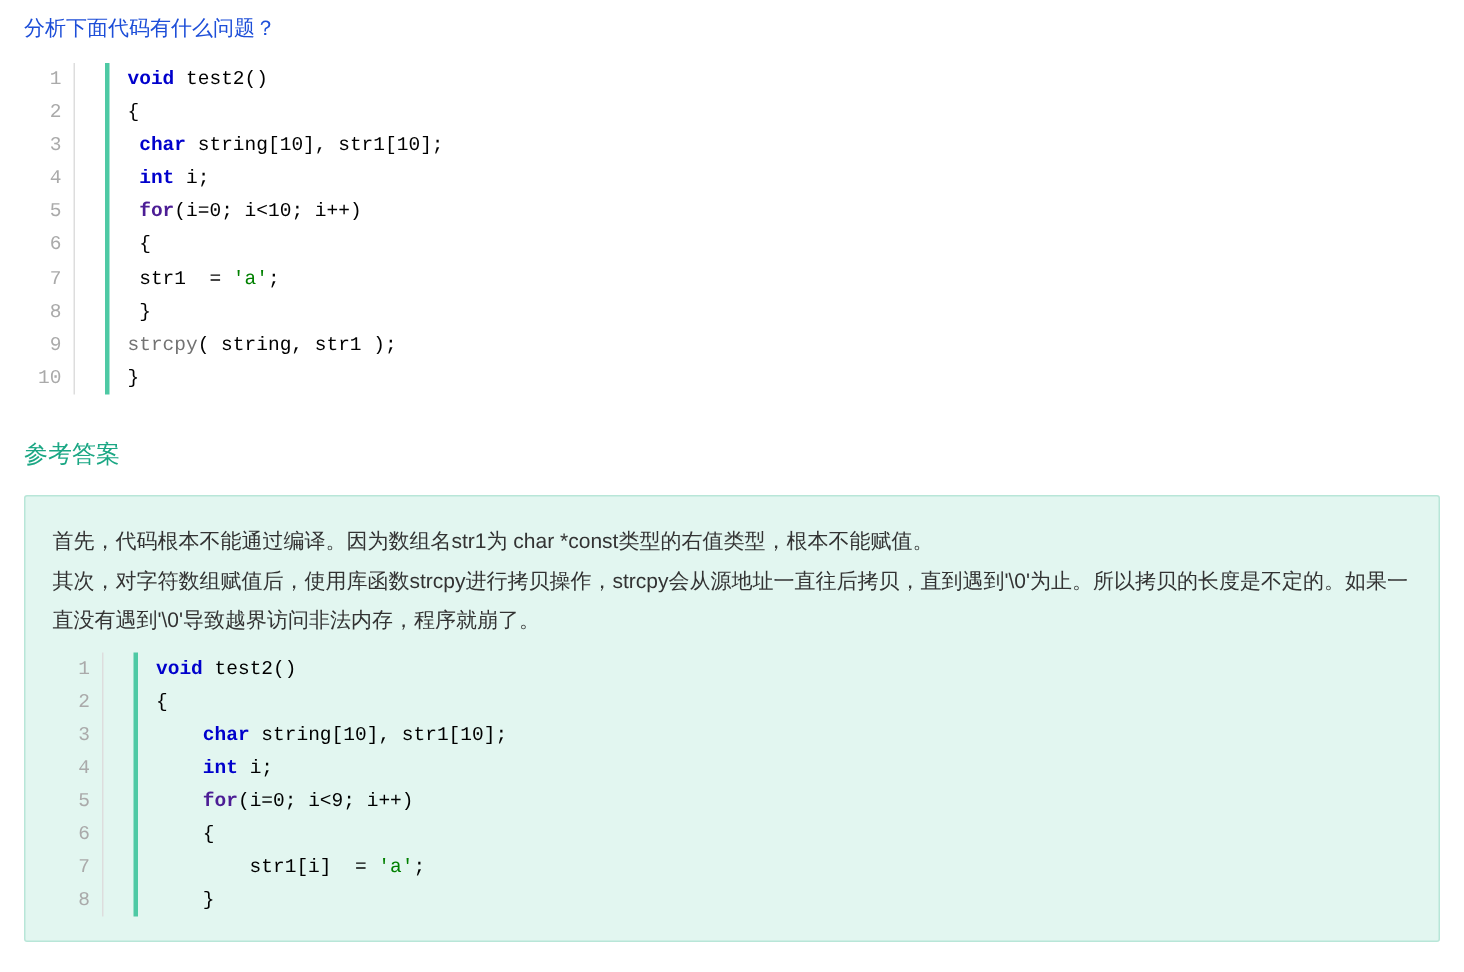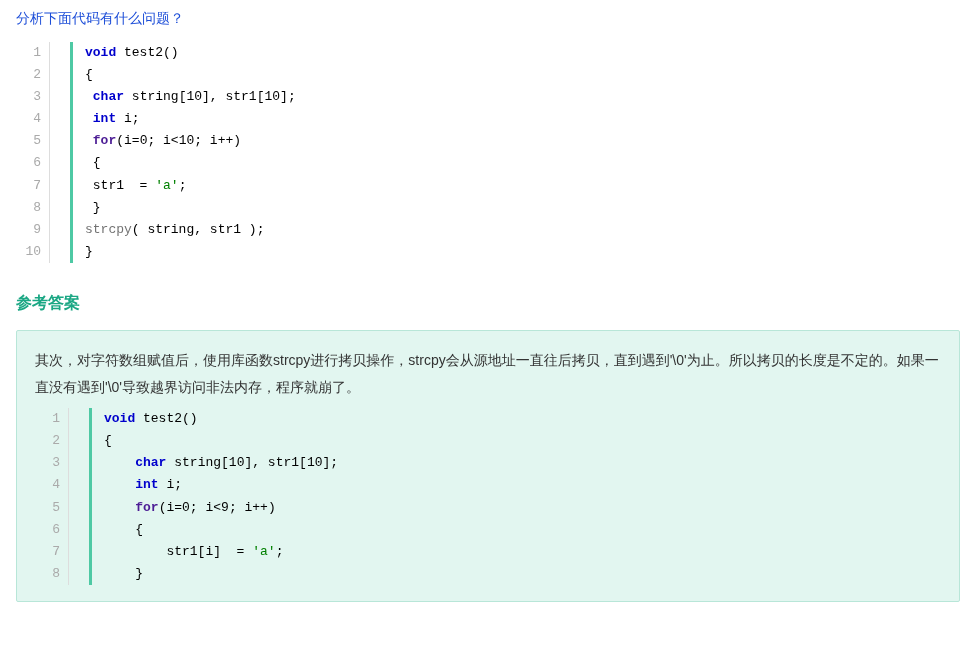--- a/index.html
+++ b/index.html
@@ -40,21 +40,21 @@
   }
   .kw { color: #4c1d95; font-weight: bold; }
   .type { color: #0000cc; font-weight: bold; }
   .fn { color: #737373; }
   .str { color: #008000; }
   .num { color: #000; }
   .plain { color: #000; }
   .section-title {
     color: #1ba784;
     font-size: 16px;
-    font-weight: bold;
+    font-weight: normal;
     margin: 24px 0 16px 0;
   }
   .answer-box {
     background: #e2f6f0;
     border: 1px solid #b8e6d8;
     border-radius: 2px;
     padding: 16px 18px;
     font-size: 14px;
     line-height: 1.9;
     color: #333;
@@ -84,20 +84,21 @@
       <div>9</div>
       <div>10</div>
     </div>
   <div class="code-lines" id="code1"><div><span class="type">void </span><span class="plain">test2()</span></div><div><span class="plain">{</span></div><div><span class="plain"> </span><span class="type">char</span><span class="plain"> string[</span><span class="num">10</span><span class="plain">], str1[</span><span class="num">10</span><span class="plain">];</span></div><div><span class="plain"> </span><span class="type">int</span><span class="plain"> i;</span></div><div><span class="plain"> </span><span class="kw">for</span><span class="plain">(i=</span><span class="num">0</span><span class="plain">; i&lt;</span><span class="num">10</span><span class="plain">; i++)</span></div><div><span class="plain"> {</span></div><div><span class="plain"> str1  = </span><span class="str">'a'</span><span class="plain">;</span></div><div><span class="plain"> }</span></div><div><span class="fn">strcpy</span><span class="plain">( string, str1 );</span></div><div><span class="plain">}</span></div></div>
 </div>
 
 <div class="section-title">参考答案</div>
 
 <div class="answer-box">
   <div class="answer-text" id="answerText">
+      <p>首先，代码根本不能通过编译。因为数组名str1为 char *const类型的右值类型，根本不能赋值。</p>
       <p>其次，对字符数组赋值后，使用库函数strcpy进行拷贝操作，strcpy会从源地址一直往后拷贝，直到遇到'\0'为止。所以拷贝的长度是不定的。如果一直没有遇到'\0'导致越界访问非法内存，程序就崩了。</p>
     </div>
   <div class="code-block">
     <div class="gutter" id="gutter2">
         <div>1</div>
         <div>2</div>
         <div>3</div>
         <div>4</div>
         <div>5</div>
         <div>6</div>

